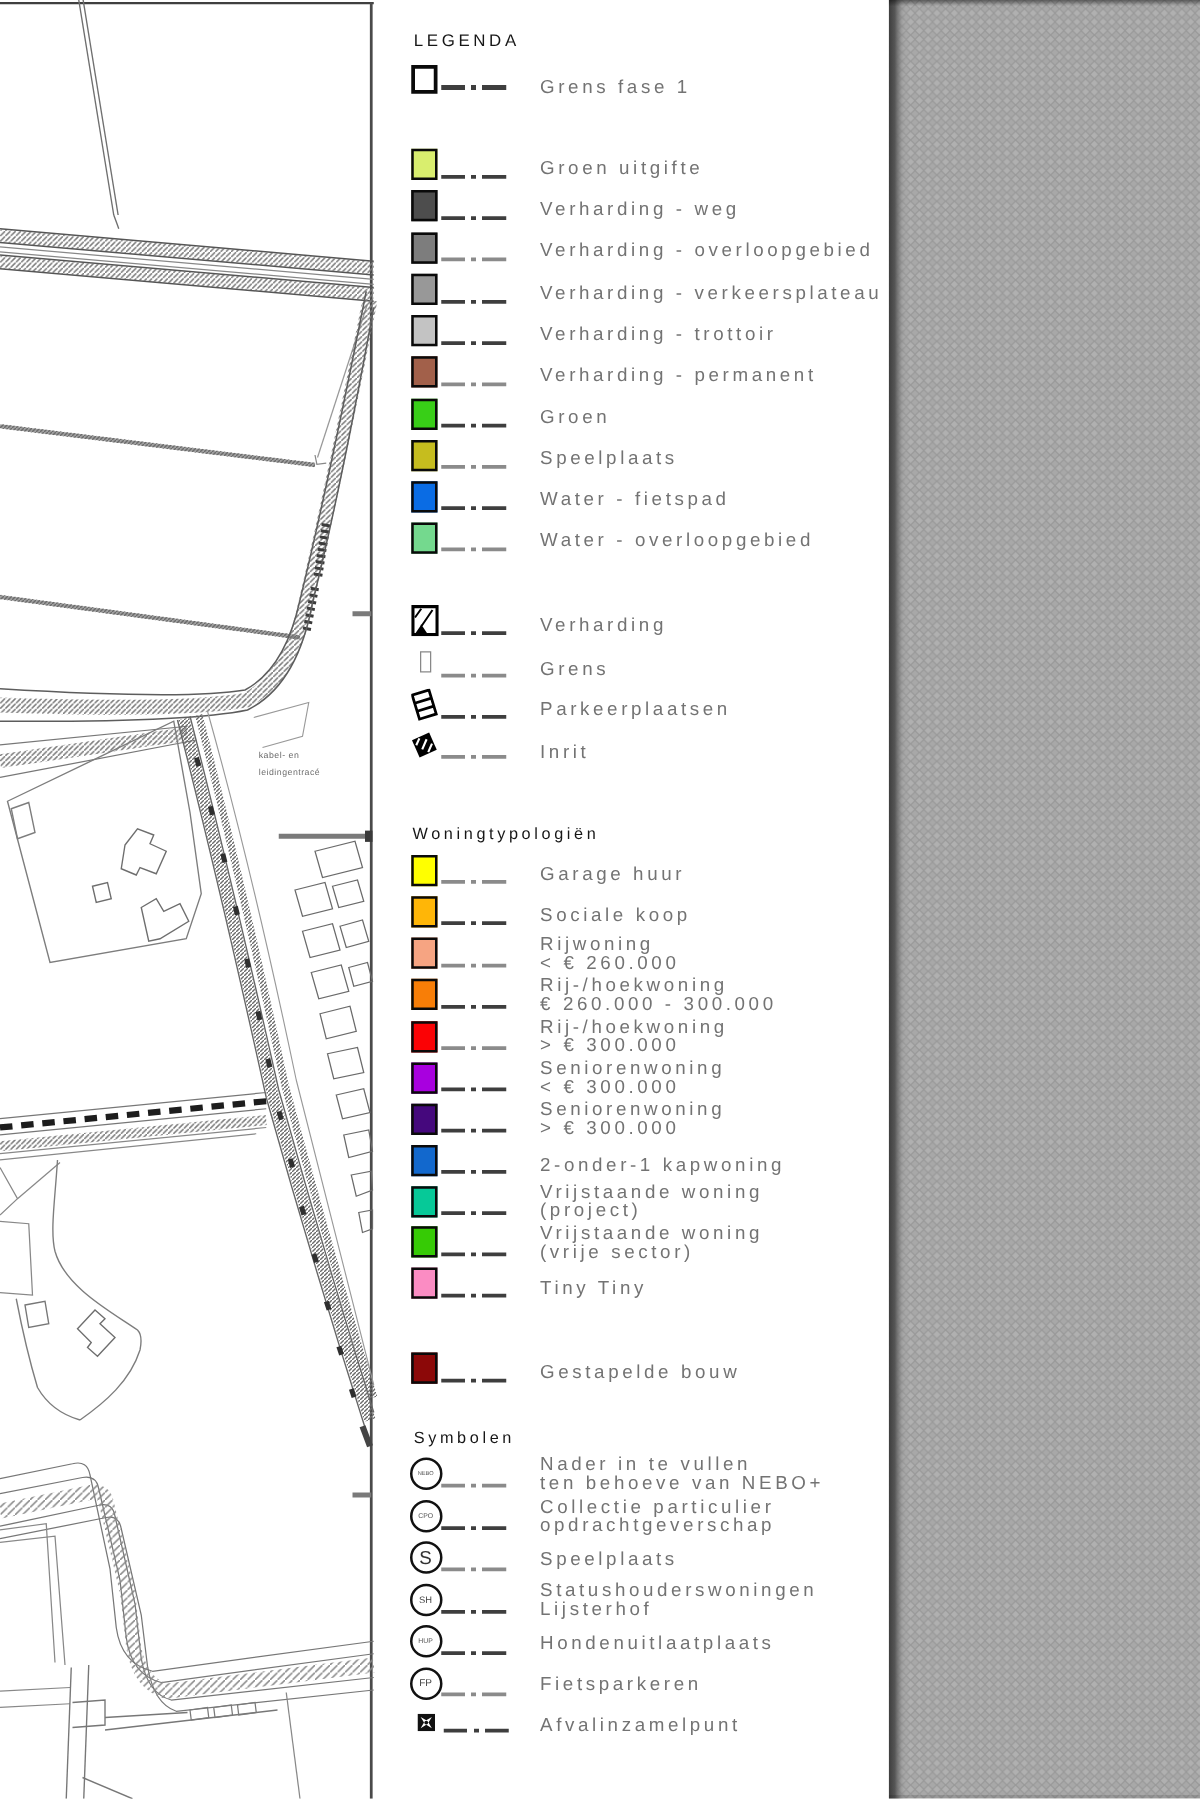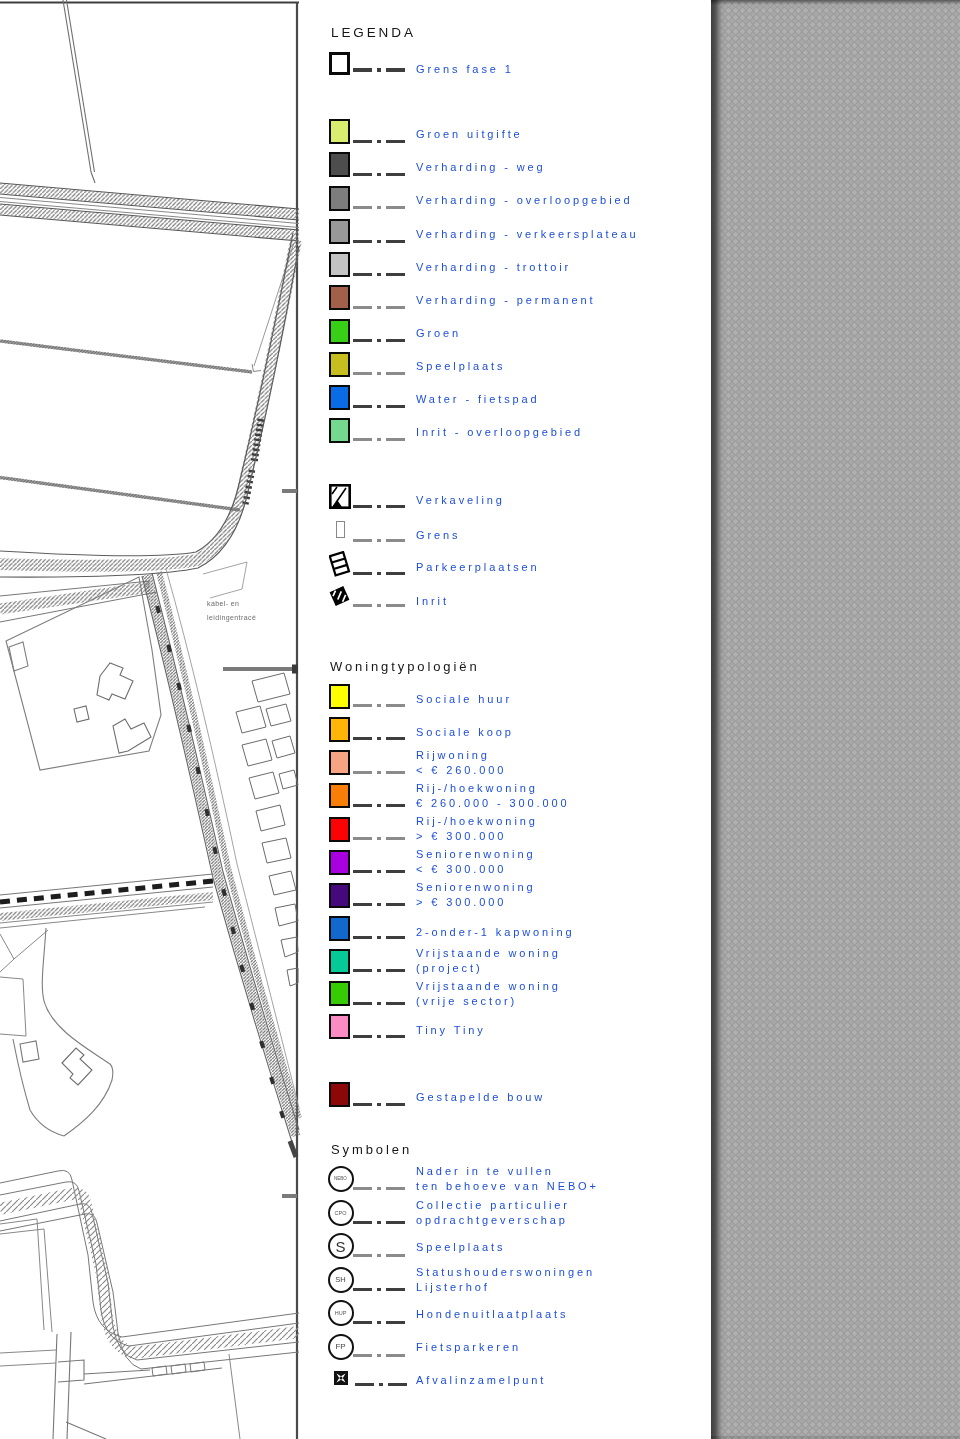--- a/index.html
+++ b/index.html
@@ -1,21 +1,21 @@
 <!DOCTYPE html>
 <html><head>
 <meta charset="utf-8">
 <style>
 html,body{margin:0;padding:0}
 body{width:960px;height:1439px;position:relative;overflow:hidden;
   font-family:"Liberation Sans",sans-serif;background:#ffffff}
 #map{position:absolute;left:0;top:0}
 #graypanel{position:absolute;left:711px;top:0;width:249px;height:1439px}
-.lbl{position:absolute;left:416px;font-size:11px;letter-spacing:2.9px;
-  color:#1d4ed8;white-space:nowrap;line-height:15px}
+.lbl{position:absolute;left:432px;font-size:15px;letter-spacing:2.9px;
+  color:#737373;white-space:nowrap;line-height:15px}
 .hdr{position:absolute;font-size:13px;letter-spacing:2.9px;color:#161616;white-space:nowrap}
 .sw{position:absolute;left:329px;width:21px;height:25px;
   border:2.5px solid #0a0a0a;box-sizing:border-box}
 .dl{position:absolute;left:353px;width:52px;height:3px}
 .dd{background:linear-gradient(to right,#3e3e3e 0 19px,transparent 19px 24px,#3e3e3e 24px 28px,transparent 28px 33px,#3e3e3e 33px 52px)}
 .dg{background:linear-gradient(to right,#8b8b8b 0 19px,transparent 19px 24px,#8b8b8b 24px 28px,transparent 28px 33px,#8b8b8b 33px 52px)}
 .circ{position:absolute;left:327.5px;width:26px;height:26px;border-radius:50%;
   border:2.5px solid #111;box-sizing:border-box;background:#fff;
   display:flex;align-items:center;justify-content:center;color:#555;overflow:hidden}
 </style>
@@ -244,28 +244,28 @@
 <div class="sw" style="top:351.5px;background:#c6bd1e"></div>
 <div class="dl dg" style="top:372px"></div>
 <div class="lbl" style="top:359px">Speelplaats</div>
 
 <div class="sw" style="top:384.5px;background:#0a6ce4"></div>
 <div class="dl dd" style="top:405px"></div>
 <div class="lbl" style="top:392px">Water - fietspad</div>
 
 <div class="sw" style="top:417.5px;background:#74d98e"></div>
 <div class="dl dg" style="top:438px"></div>
-<div class="lbl" style="top:425px">Inrit - overloopgebied</div>
+<div class="lbl" style="top:425px">Water - overloopgebied</div>
 
 <svg style="position:absolute;left:329px;top:484px" width="22" height="25" viewBox="0 0 22 25">
   <rect x="1.3" y="1.3" width="19.4" height="22.4" fill="#fff" stroke="#000" stroke-width="2.6"></rect>
   <path d="M3,10 L8,3 M4,23 L17,4 M5,23 L12,23 L8,17 Z" stroke="#000" stroke-width="1.6" fill="#000"></path>
 </svg>
 <div class="dl dd" style="top:505px"></div>
-<div class="lbl" style="top:493px">Verkaveling</div>
+<div class="lbl" style="top:493px">Verharding</div>
 
 <div style="position:absolute;left:335.5px;top:521px;width:9px;height:17px;border:1.5px solid #888;box-sizing:border-box"></div>
 <div class="dl dg" style="top:539px"></div>
 <div class="lbl" style="top:528px">Grens</div>
 
 <svg style="position:absolute;left:329px;top:551px" width="22" height="26" viewBox="0 0 22 26">
   <g transform="rotate(-17 11 13)">
     <rect x="3.5" y="2.5" width="14" height="20" fill="#fff" stroke="#000" stroke-width="2.2"></rect>
     <path d="M3.5,9.2 H17.5 M3.5,15.9 H17.5" stroke="#000" stroke-width="2.2"></path>
   </g>
@@ -279,21 +279,21 @@
     <path d="M5.5,9.5 L10,5.5 M8.5,14.5 L15,8.5 M12,18.5 L17.5,13.5" stroke="#fff" stroke-width="1.7"></path>
   </g>
 </svg>
 <div class="dl dg" style="top:604px"></div>
 <div class="lbl" style="top:594px">Inrit</div>
 
 <div class="hdr" style="left:330px;top:659px">Woningtypologiën</div>
 
 <div class="sw" style="top:683.5px;background:#ffff00"></div>
 <div class="dl dg" style="top:704px"></div>
-<div class="lbl" style="top:692px">Sociale huur</div>
+<div class="lbl" style="top:692px">Garage huur</div>
 
 <div class="sw" style="top:716.5px;background:#ffb607"></div>
 <div class="dl dd" style="top:737px"></div>
 <div class="lbl" style="top:725px">Sociale koop</div>
 
 <div class="sw" style="top:750px;background:#f6a482"></div>
 <div class="dl dg" style="top:771px"></div>
 <div class="lbl" style="top:748px">Rijwoning<br>&lt; € 260.000</div>
 
 <div class="sw" style="top:783px;background:#f87e07"></div>

